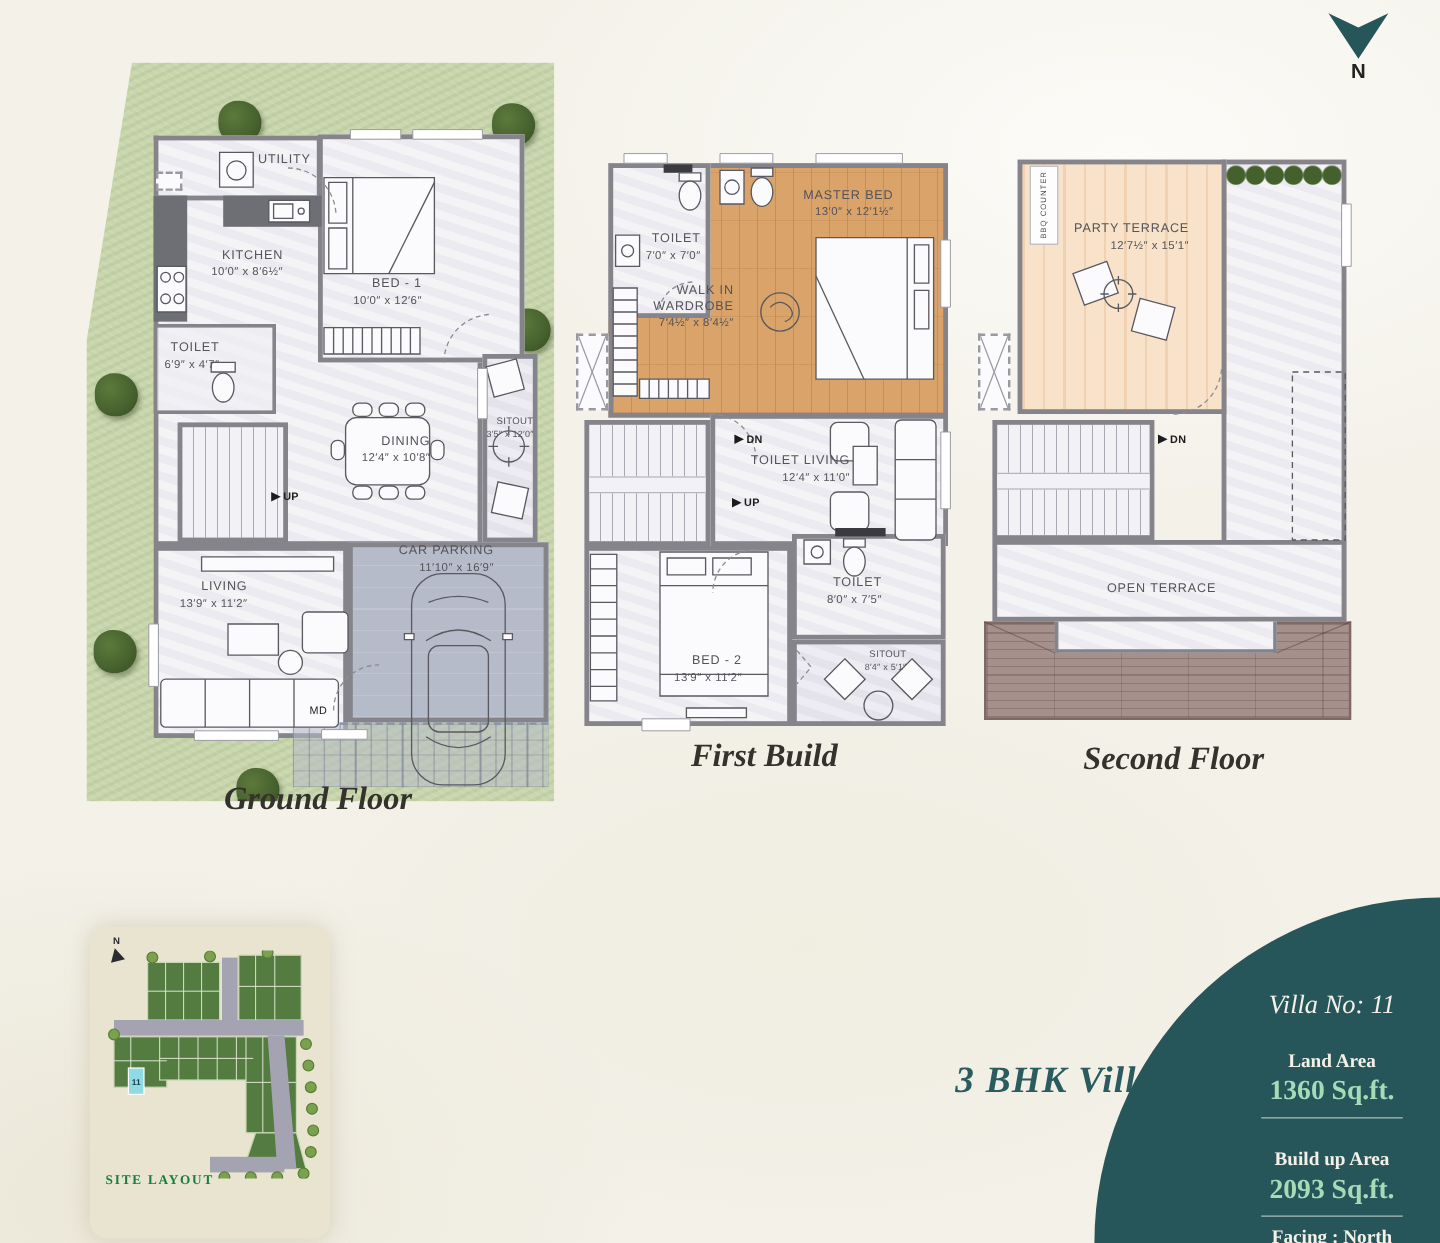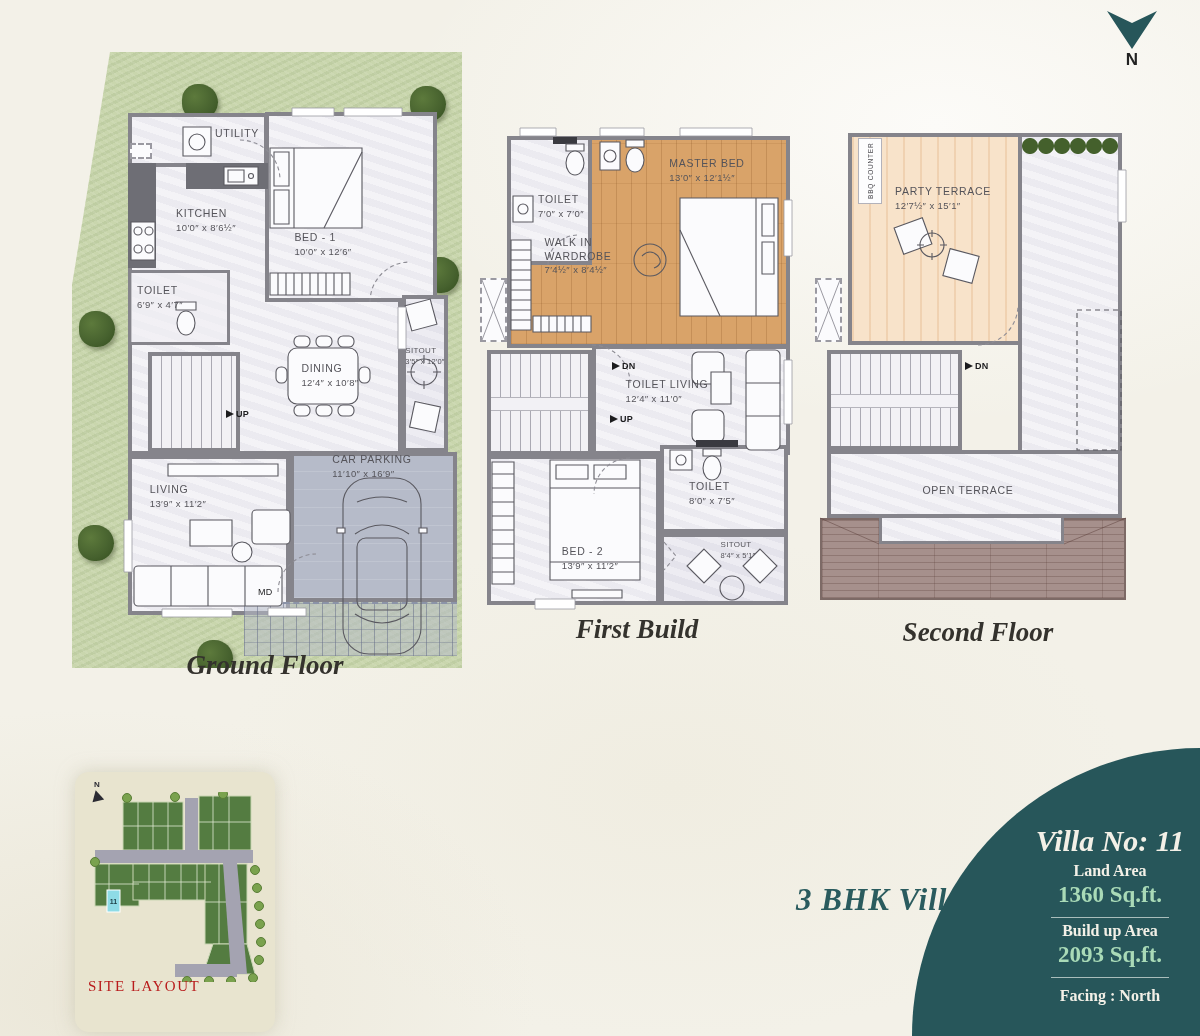--- a/index.html
+++ b/index.html
@@ -40,21 +40,21 @@
       var(--roof)}
   .stairs{background:repeating-linear-gradient(90deg,#f2f1f5 0 9px,#aaa9b3 9px 10px);border:4px solid var(--wall)}
   .hatch{background:
       repeating-linear-gradient(90deg, rgba(104,112,138,.55) 0 1px, rgba(0,0,0,0) 1px 13px),
       repeating-linear-gradient(0deg, rgba(104,112,138,.35) 0 1px, rgba(0,0,0,0) 1px 13px),
       rgba(182,187,201,.55);
       border-top:2px dashed #8b93a8}
   .tree{position:absolute;width:36px;height:36px;border-radius:46% 54% 52% 48%;
       background:radial-gradient(circle at 35% 35%, #5d7a3c, #46612e 60%, #36501f 95%);
       box-shadow:2px 3px 4px rgba(60,70,40,.45)}
-  .lbl{position:absolute;transform:translate(-50%,-50%);text-align:left;color:var(--label);
+  .lbl{position:absolute;transform:translate(-50%,-50%);text-align:right;color:var(--label);
       letter-spacing:.7px;white-space:nowrap;line-height:1.3}
   .lbl .nm{font-size:10.5px}
   .lbl .dm{font-size:9.5px;letter-spacing:.4px;margin-top:1px}
   .lbl.sm .nm{font-size:8px;letter-spacing:.3px}
   .lbl.sm .dm{font-size:7.5px;letter-spacing:.2px}
   .caption{position:absolute;transform:translateX(-50%);font-family:"Liberation Serif",serif;
       font-style:italic;font-weight:bold;font-size:27px;color:var(--ink);white-space:nowrap}
   .dir{position:absolute;display:flex;align-items:center;gap:2px;font-size:9px;font-weight:bold;color:#1c1c1e;letter-spacing:.3px}
   .tri{width:0;height:0;border-top:4px solid transparent;border-bottom:4px solid transparent;border-left:8px solid #1c1c1e}
   .tinybold{position:absolute;font-size:9px;font-weight:normal;color:#1c1c1e;letter-spacing:.3px}
@@ -69,36 +69,36 @@
   svg.furn{position:absolute;inset:0;pointer-events:none}
   svg.furn *{vector-effect:non-scaling-stroke}
   .fx{stroke:#5a5960;stroke-width:1.1;fill:#fbfbfd}
   .fo{stroke:#5a5960;stroke-width:1.1;fill:none}
   .arc{stroke:#8e8d95;stroke-width:1.1;fill:none;stroke-dasharray:4 3}
   
   .qpanel{position:absolute;left:912px;top:748px;width:288px;height:288px;background:var(--teal);
       border-top-left-radius:100% 100%}
   .qpanel .inner{position:absolute;left:112px;top:76px;width:172px;text-align:center;
       font-family:"Liberation Serif",serif;color:#f3f0e7}
-  .v-no{font-style:italic;font-weight:bold;font-size:30px}
-  .v-lab{font-weight:bold;font-size:16px;margin-top:4px}
+  .v-no{font-style:italic;font-weight:normal;font-size:22px}
+  .v-lab{font-weight:bold;font-size:16px;margin-top:26px}
   .v-val{font-weight:bold;font-size:23px;color:var(--mint);margin-top:2px}
   .v-hr{width:118px;border:none;border-top:1px solid rgba(240,245,240,.65);margin:9px auto 0 auto}
   .v-face{font-weight:bold;font-size:16px;margin-top:9px}
   .bhk{position:absolute;left:760px;top:882px;width:240px;text-align:center;
       font-family:"Liberation Serif",serif;font-style:italic;font-weight:bold;font-size:31px;
       letter-spacing:1px;color:#2a5b5e}
   
   .north-n{position:absolute;left:1104px;top:50px;width:56px;text-align:center;
       font-size:17px;font-weight:bold;color:#222}
   
   .sitecard{position:absolute;left:75px;top:772px;width:200px;height:260px;background:var(--card);
       border-radius:14px;box-shadow:0 0 18px rgba(190,186,160,.55)}
   .sitetitle{position:absolute;left:13px;top:206px;font-family:"Liberation Serif",serif;
-      font-weight:normal;font-size:15px;letter-spacing:1.5px;color:#b91c1c}
+      font-weight:bold;font-size:11px;letter-spacing:1.5px;color:#15803d}
   .card-n{position:absolute;left:12px;top:8px;width:20px;text-align:center;color:#2b2b33}
   .card-n .n{font-size:8px;font-weight:bold}
   .card-n .t{width:0;height:0;margin:1px auto 0;border-left:6px solid transparent;border-right:6px solid transparent;
       border-bottom:11px solid #2b2b33;transform:rotate(-14deg)}
 </style>
 </head>
 <body>
 
 <div class="canvas">
 

